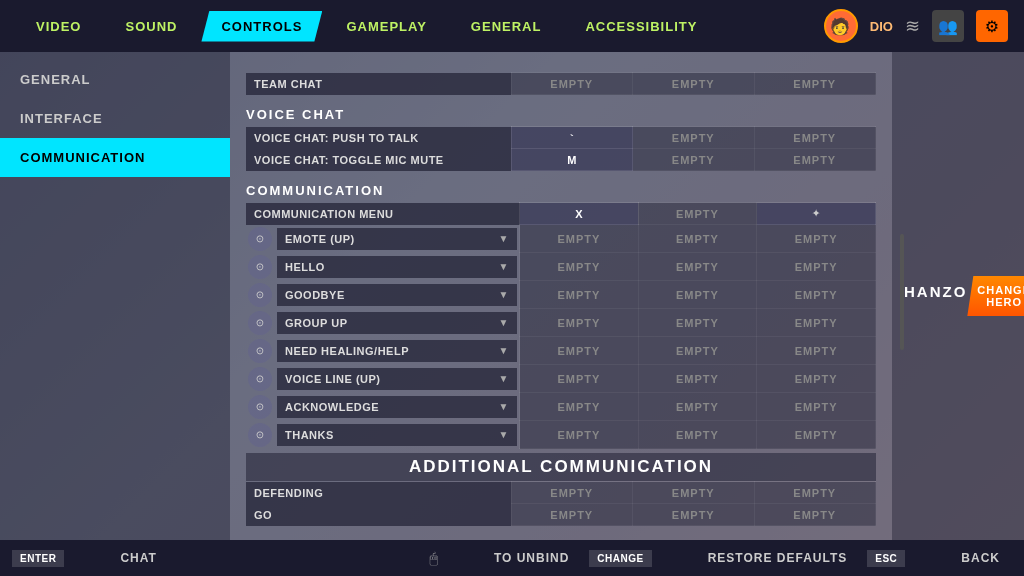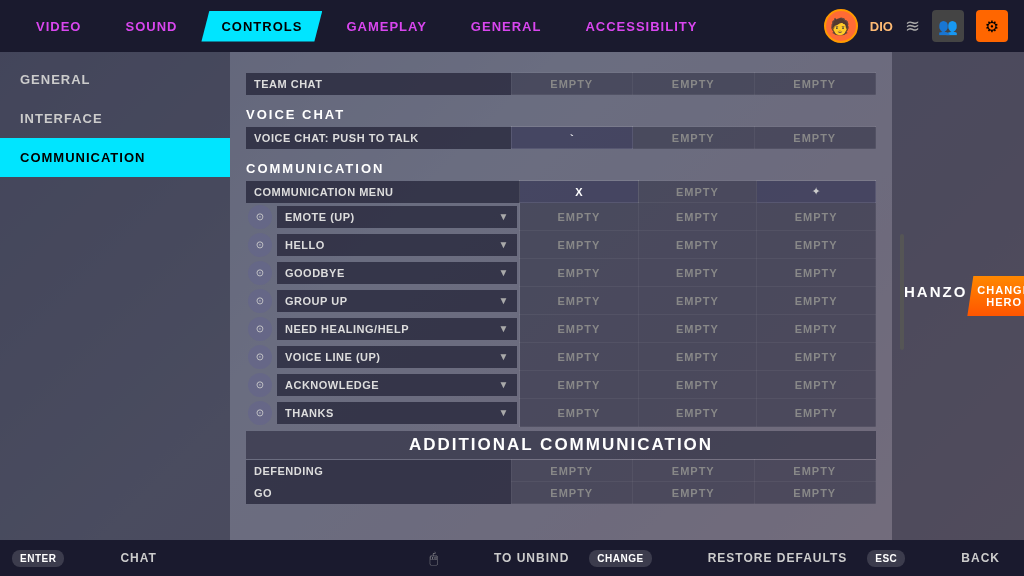--- a/index.html
+++ b/index.html
@@ -16,21 +16,21 @@
     .top-nav {
       display: flex;
       align-items: center;
       background: #1a1a2e;
       height: 52px;
       padding: 0 16px;
       gap: 4px;
     }
     .nav-tab {
       padding: 8px 20px;
-      color: #d946ef;
+      color: #bef264;
       font-size: 13px;
       font-weight: bold;
       letter-spacing: 1px;
       cursor: pointer;
       text-transform: uppercase;
       border: none;
       background: transparent;
     }
     .nav-tab.active {
       background: #00e5ff;
@@ -250,21 +250,21 @@
       align-items: center;
       padding: 0 12px;
       gap: 8px;
     }
     .bottom-key {
       background: rgba(255,255,255,0.15);
       color: #fff;
       font-size: 10px;
       font-weight: bold;
       padding: 3px 8px;
-      border-radius: 8px;
+      border-radius: 0;
       letter-spacing: 0.5px;
     }
     .bottom-label {
       color: #ccc;
       font-size: 12px;
       font-weight: bold;
       letter-spacing: 1px;
       text-transform: uppercase;
       margin-right: 12px;
       margin-left: 48px;
@@ -388,20 +388,26 @@
 
     <div class="section-header">VOICE CHAT</div>
     <table class="binding-table">
       <tbody>
           <tr>
         <td class="binding-label" style="width:265px;margin-left:48px;">VOICE CHAT: PUSH TO TALK</td>
         <td class="binding-key">`</td>
         <td class="binding-empty">EMPTY</td>
         <td class="binding-empty">EMPTY</td>
       </tr>
+      <tr>
+        <td class="binding-label">VOICE CHAT: TOGGLE MIC MUTE</td>
+        <td class="binding-key">M</td>
+        <td class="binding-empty">EMPTY</td>
+        <td class="binding-empty">EMPTY</td>
+      </tr>
     </tbody>
       </table>
 
     <div class="section-header">COMMUNICATION</div>
     <table class="binding-table">
 
       <tbody>
           <tr>
         <td class="binding-label" style="width:265px;">COMMUNICATION MENU</td>
         <td class="binding-key">X</td>

